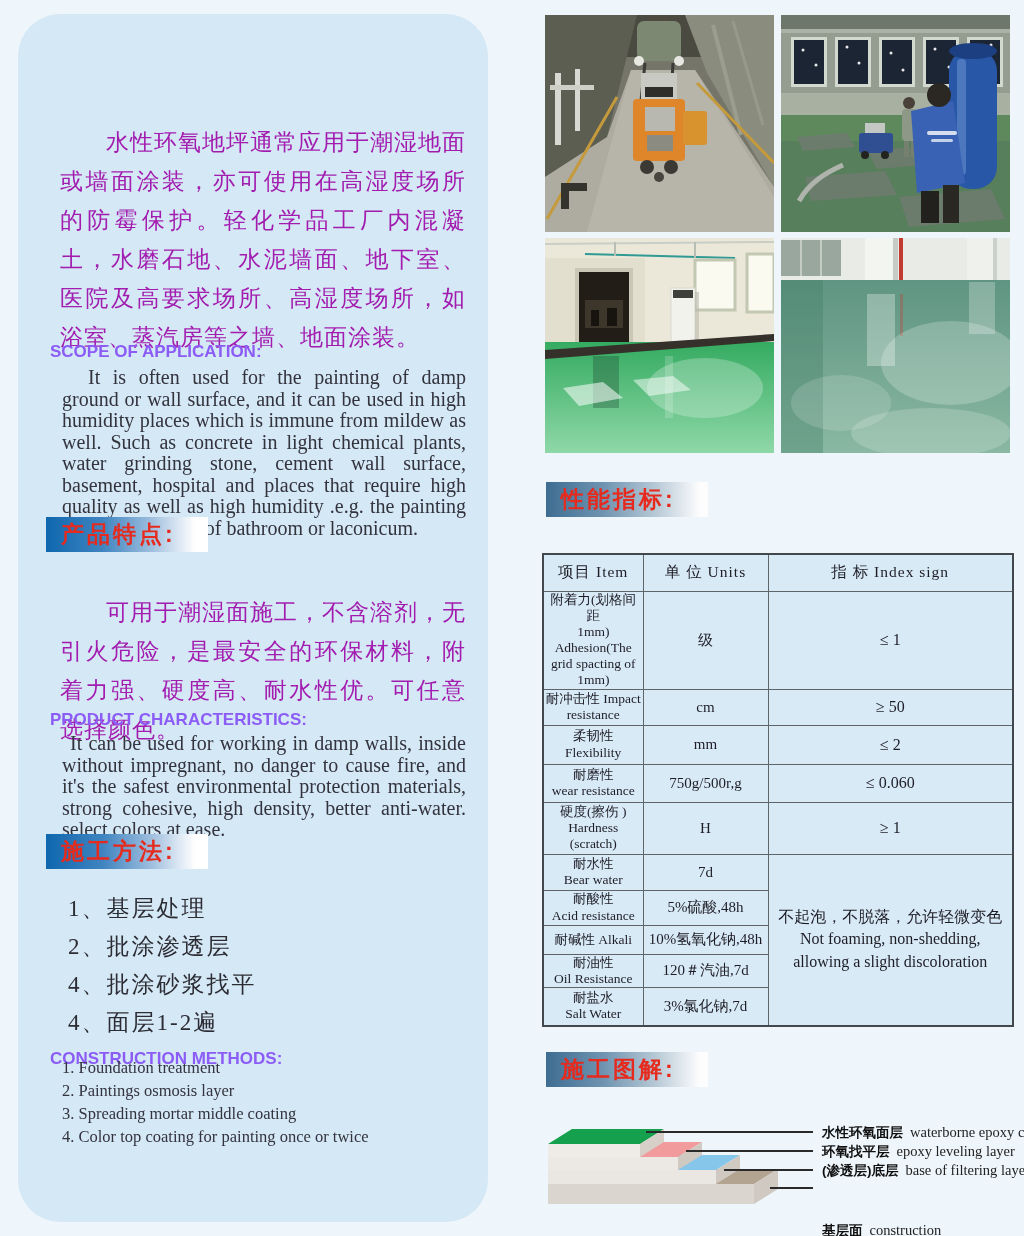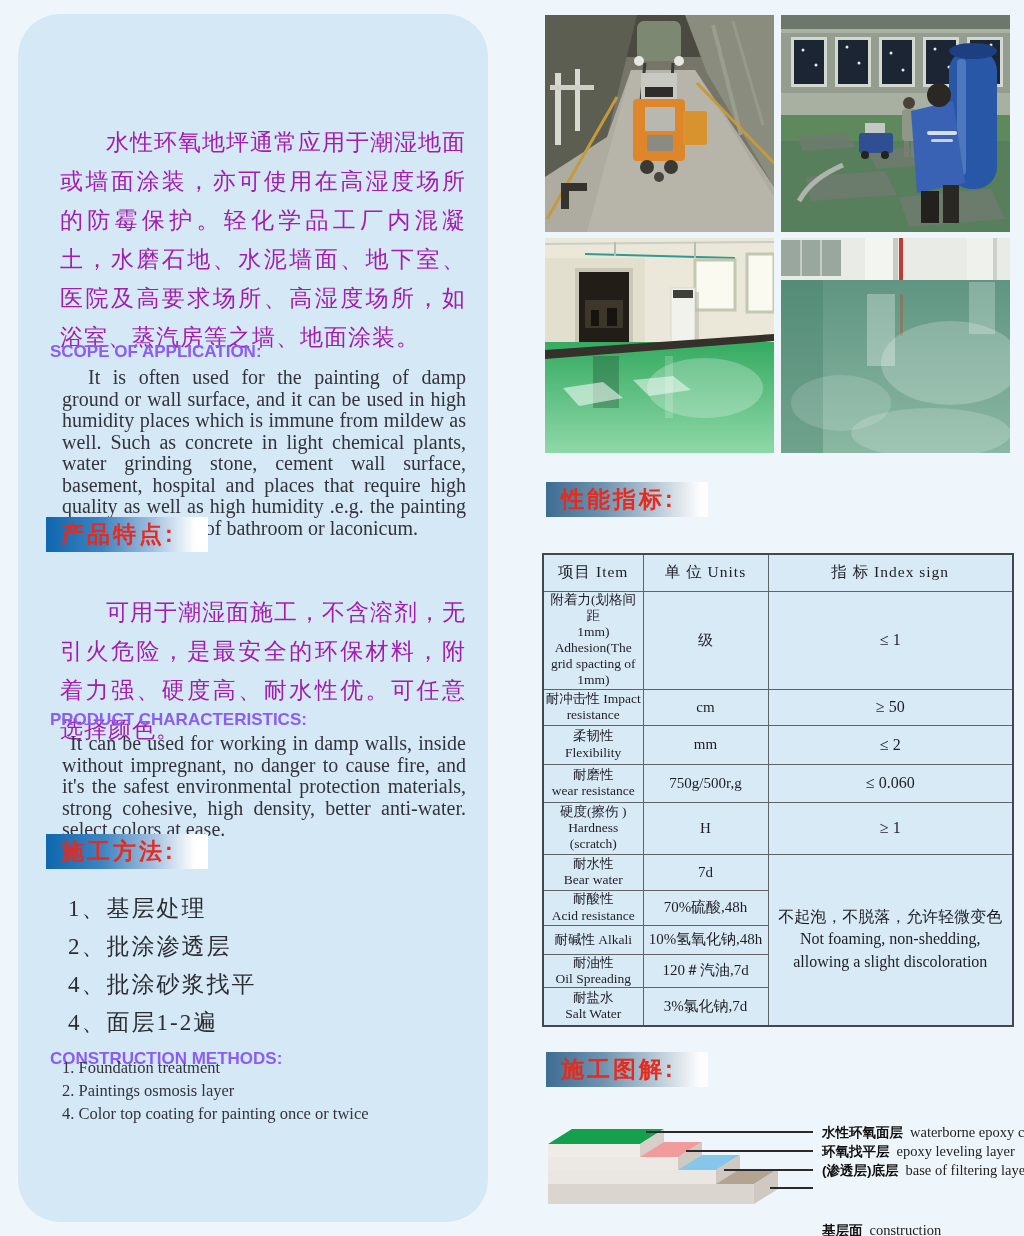--- a/index.html
+++ b/index.html
@@ -92,20 +92,21 @@
   <div class="cn-list">
     <div>1、基层处理</div>
     <div>2、批涂渗透层</div>
     <div>4、批涂砂浆找平</div>
     <div>4、面层1-2遍</div>
   </div>
   <h3 class="red-h" id="methods-h">CONSTRUCTION METHODS:</h3>
   <div class="en-list">
     <div>1. Foundation treatment</div>
     <div>2. Paintings osmosis layer</div>
+    <div>3. Spreading mortar middle coating</div>
     <div>4. Color top coating for painting once or twice</div>
   </div>
 
   <div class="photo" id="photo1">
     <svg width="229" height="217" viewBox="0 0 229 217" xmlns="http://www.w3.org/2000/svg">
       <rect width="229" height="217" fill="#75756a"></rect>
       <rect width="229" height="42" fill="#4a4a40"></rect>
       <polygon points="0,0 92,0 62,122 0,162" fill="#5d5e52"></polygon>
       <polygon points="140,0 229,0 229,172 162,58" fill="#8a8c7e"></polygon>
       <line x1="168" y1="10" x2="196" y2="120" stroke="#9b9d8f" stroke-width="4"></line>
@@ -312,29 +313,29 @@
       <td class="item pre">耐水性
 Bear water</td>
       <td class="unit">7d</td>
       <td class="note pre" rowspan="5">不起泡，不脱落，允许轻微变色
 Not foaming, non-shedding,
 allowing a slight discoloration</td>
     </tr>
     <tr class="hr7">
       <td class="item pre">耐酸性
 Acid resistance</td>
-      <td class="unit">70%硫酸,48h</td>
+      <td class="unit">5%硫酸,48h</td>
     </tr>
     <tr class="hr8">
       <td class="item pre">耐碱性 Alkali</td>
       <td class="unit">10%氢氧化钠,48h</td>
     </tr>
     <tr class="hr9">
       <td class="item pre">耐油性
-Oil Spreading</td>
+Oil Resistance</td>
       <td class="unit">120＃汽油,7d</td>
     </tr>
     <tr class="hr10">
       <td class="item pre">耐盐水
 Salt Water</td>
       <td class="unit">3%氯化钠,7d</td>
     </tr>
   </tbody>
     </table>
 

